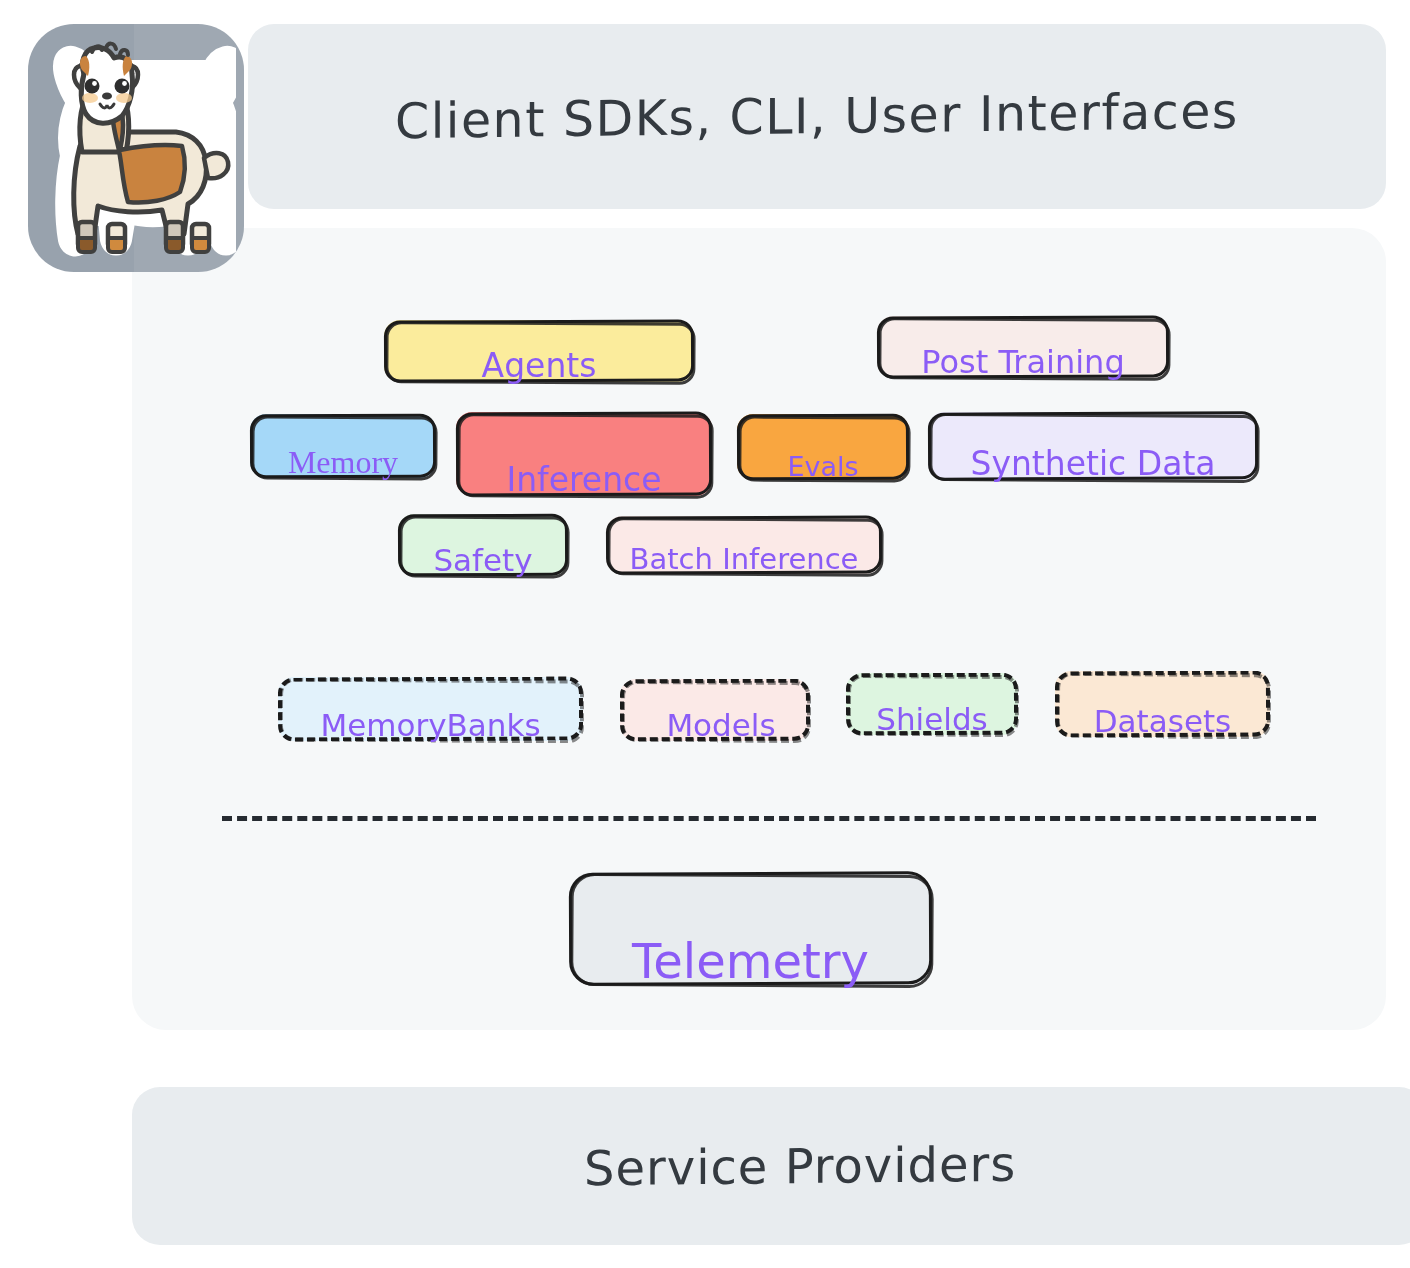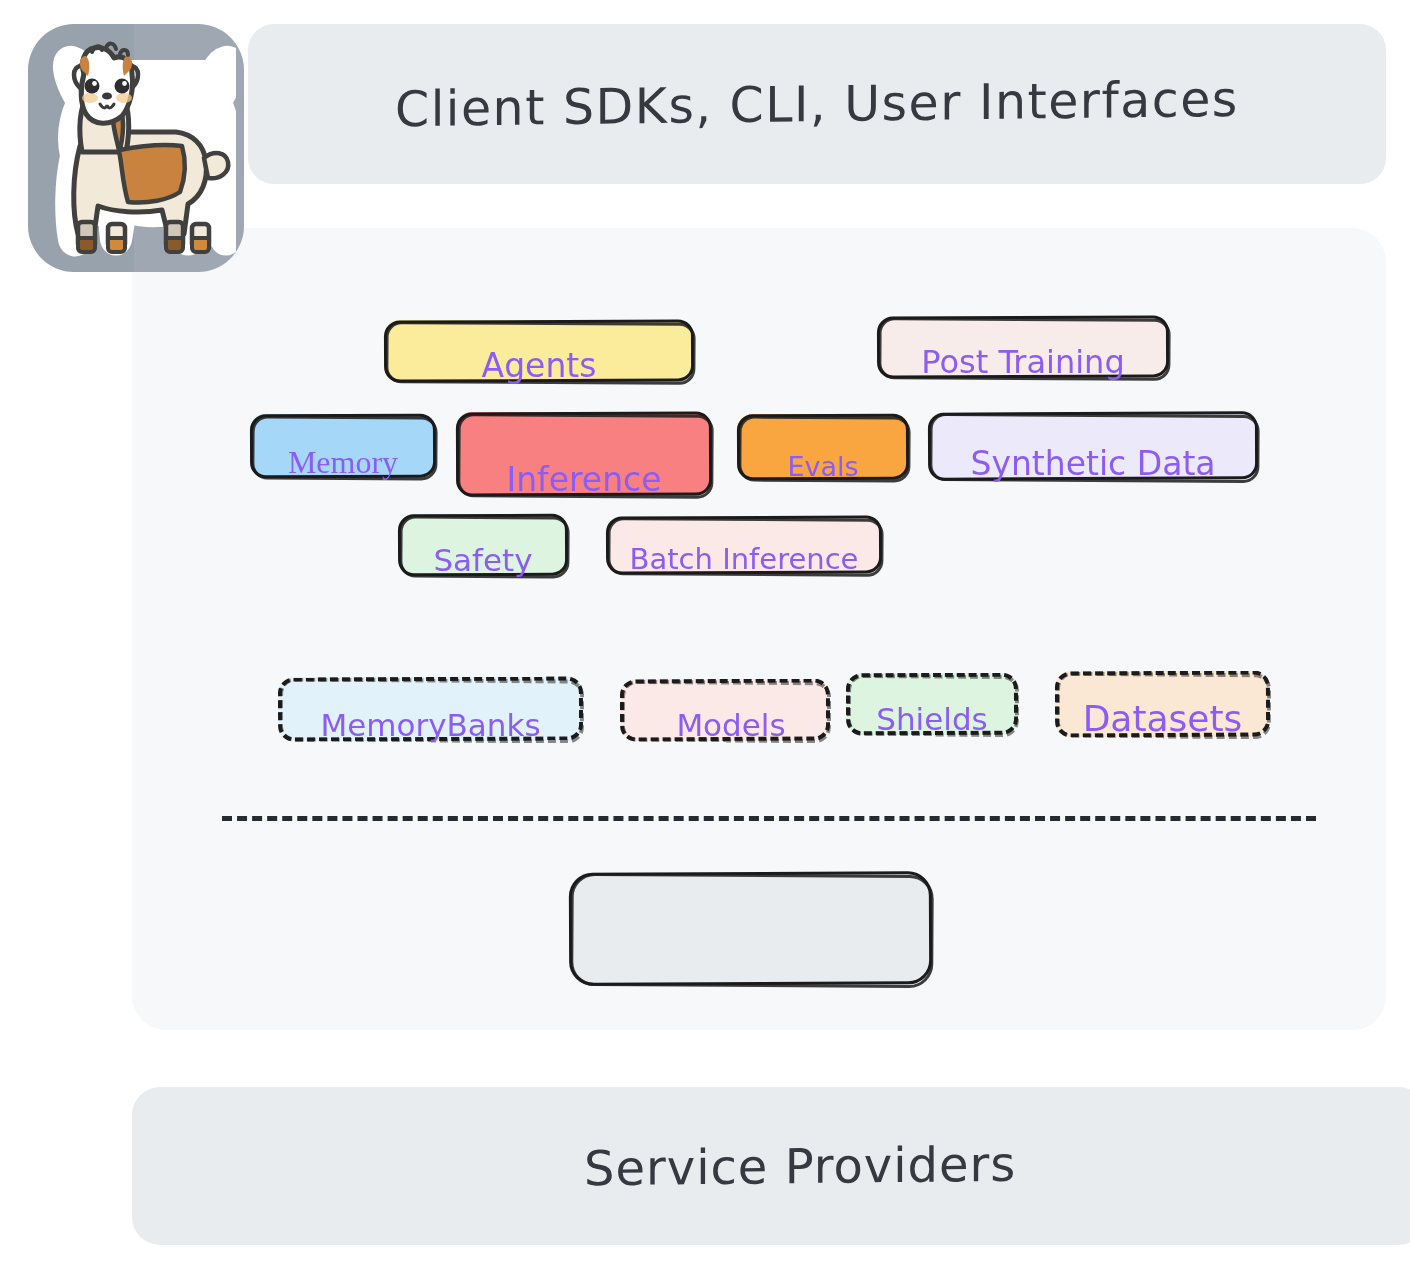--- a/index.html
+++ b/index.html
@@ -17,21 +17,21 @@
     overflow: hidden;
     background: #ffffff;
   }
 
   
   .header-bar {
     position: absolute;
     left: 248px;
     top: 24px;
     width: 1138px;
-    height: 160px;
+    height: 185px;
     background: #e8ecef;
     border-radius: 26px;
     display: flex;
     align-items: center;
     justify-content: center;
   }
   .header-title {
     font-family: "DejaVu Sans", sans-serif;
     font-size: 49px;
     font-weight: 400;
@@ -293,46 +293,47 @@
   </div>
 
 
   <div class="hbox dashed" style="left:278px; top:677px; width:305px; height:64px; font-size:31px;">
     <span class="fill" style="background: rgb(226, 242, 251);"></span>
     <span class="stroke-a"></span>
     <span class="stroke-b"></span>
     <span class="hbox-label">MemoryBanks</span>
   </div>
 
-  <div class="hbox dashed" style="left:620px; top:679px; width:210px; height:62px; font-size:31px;padding-left:12px;">
+  <div class="hbox dashed" style="left:620px; top:679px; width:190px; height:62px; font-size:31px;padding-left:12px;">
     <span class="fill" style="background: rgb(251, 233, 231);"></span>
     <span class="stroke-a"></span>
     <span class="stroke-b"></span>
     <span class="hbox-label">Models</span>
   </div>
 
   <div class="hbox dashed" style="left:846px; top:673px; width:172px; height:62px; font-size:31px;">
     <span class="fill" style="background: rgb(221, 245, 224);"></span>
     <span class="stroke-a"></span>
     <span class="stroke-b"></span>
     <span class="hbox-label">Shields</span>
   </div>
 
-  <div class="hbox dashed" style="left:1055px; top:671px; width:215px; height:66px; font-size:36px;">
+  <div class="hbox dashed" style="left:1055px; top:671px; width:215px; height:66px; font-size:31px;">
     <span class="fill" style="background: rgb(251, 232, 212);"></span>
     <span class="stroke-a"></span>
     <span class="stroke-b"></span>
     <span class="hbox-label">Datasets</span>
   </div>
 
   <div class="divider" style="border-top-color: rgb(38, 43, 49);"></div>
 
   <div class="hbox soft" style="left:569px; top:872px; width:363px; height:113px; font-size:48px;">
     <span class="fill" style="border-radius: 24px; background: rgb(232, 236, 239);"></span>
     <span class="stroke-a" style="border-radius:24px;"></span>
     <span class="stroke-b" style="border-radius:24px;"></span>
+    <span class="hbox-label">Telemetry</span>
   </div>
 
   <div class="footer-bar" style="background: rgb(232, 236, 239); padding-left: 41px;">
     <div class="footer-title">Service Providers</div>
   </div>
 
 </div>
 
 </body></html>

